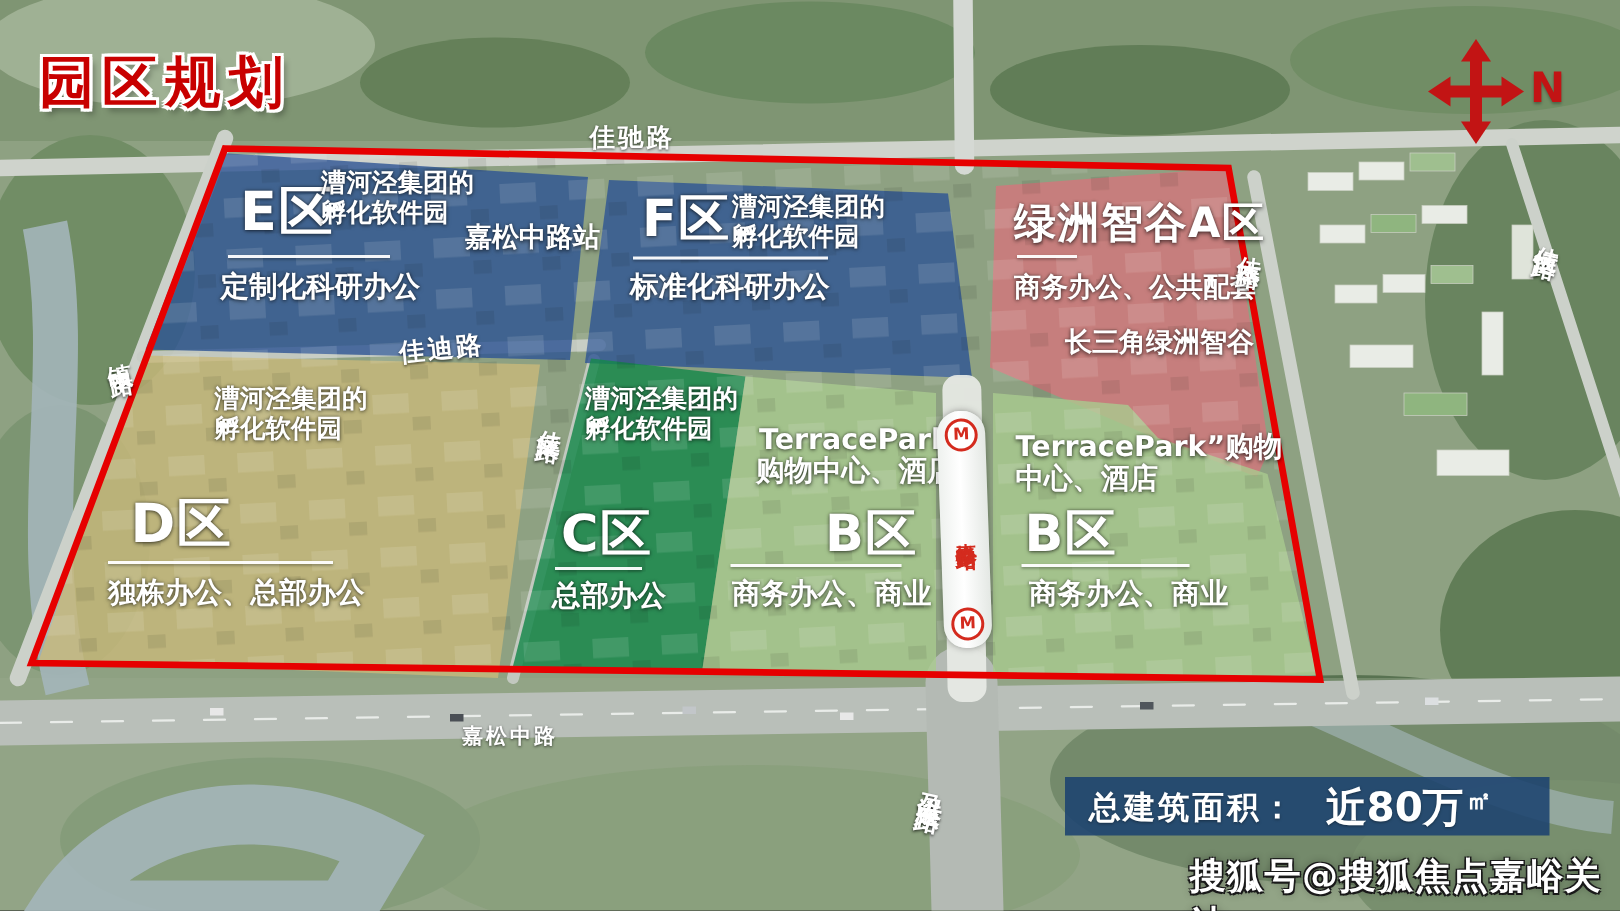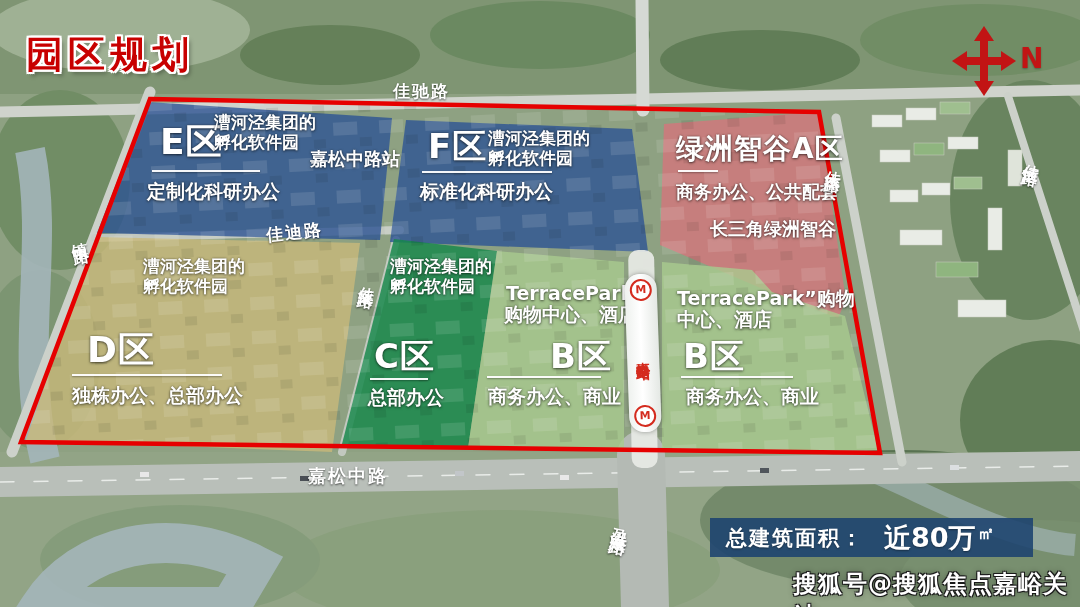--- a/index.html
+++ b/index.html
@@ -202,21 +202,21 @@
 
   <div class="lbl zdesc" style="left:677px;top:287px;font-size:19px;">TerracePark”购物</div>
   <div class="lbl zdesc" style="left:677px;top:308px;font-size:19px;">中心、酒店</div>
   <div class="lbl zname" style="left:683px;top:336px;font-size:34px;">B区</div>
   <div class="zdiv" style="left:681px;top:376px;width:112px;"></div>
   <div class="lbl zfunc" style="left:686px;top:385px;">商务办公、商业</div>
 
   <div class="road" style="left:393px;top:80px;">佳驰路</div>
   <div class="road" style="left:266px;top:221px;transform:rotate(-6deg);">佳迪路</div>
   <div class="road-v" style="left:358px;top:274px;transform:rotate(10deg);">佳采路</div>
-  <div class="road" style="left:308px;top:464px;font-size:18px;">嘉松中路</div>
+  <div class="road" style="left:308px;top:482px;font-size:14px;">嘉松中路</div>
   <div class="road-v" style="left:612px;top:516px;font-size:17px;transform:rotate(12deg);">盈港东路</div>
   <div class="road-v" style="left:824px;top:158px;transform:rotate(8deg);">佳杰路</div>
   <div class="road-v" style="left:1024px;top:152px;transform:rotate(14deg);">佳恒路</div>
   <div class="road-v" style="left:66px;top:230px;transform:rotate(-10deg);">镇中路</div>
 
   <div class="station">
     <div class="metro-logo">M</div>
     <div class="station-name">嘉松中路站</div>
     <div class="metro-logo">M</div>
   </div>

